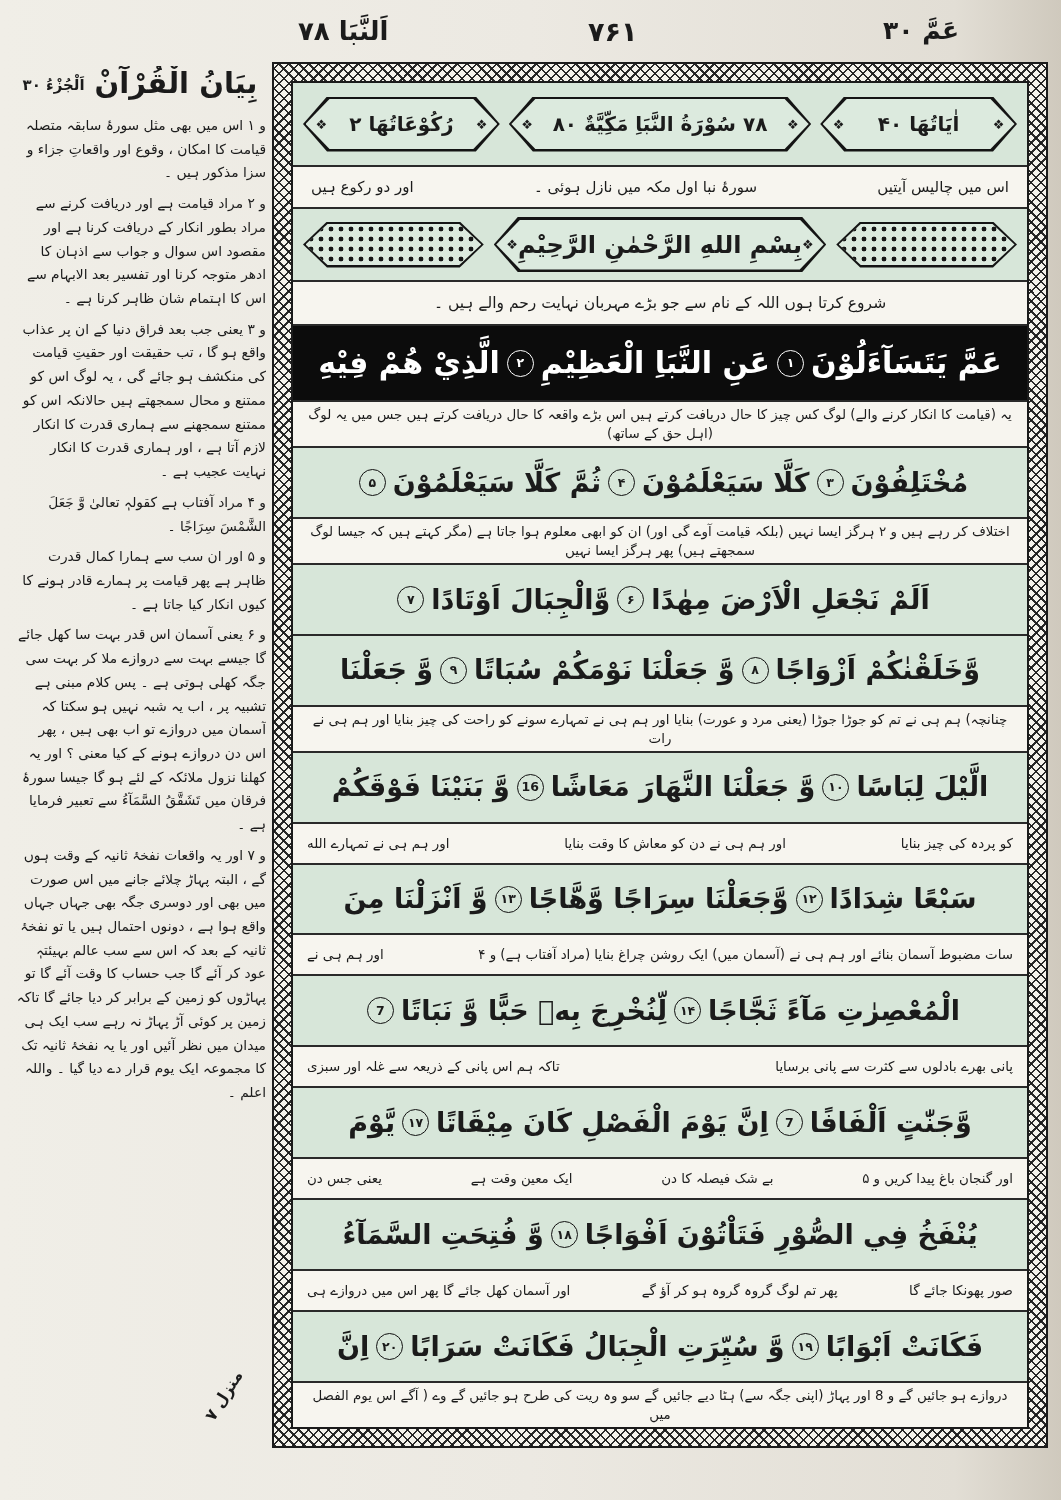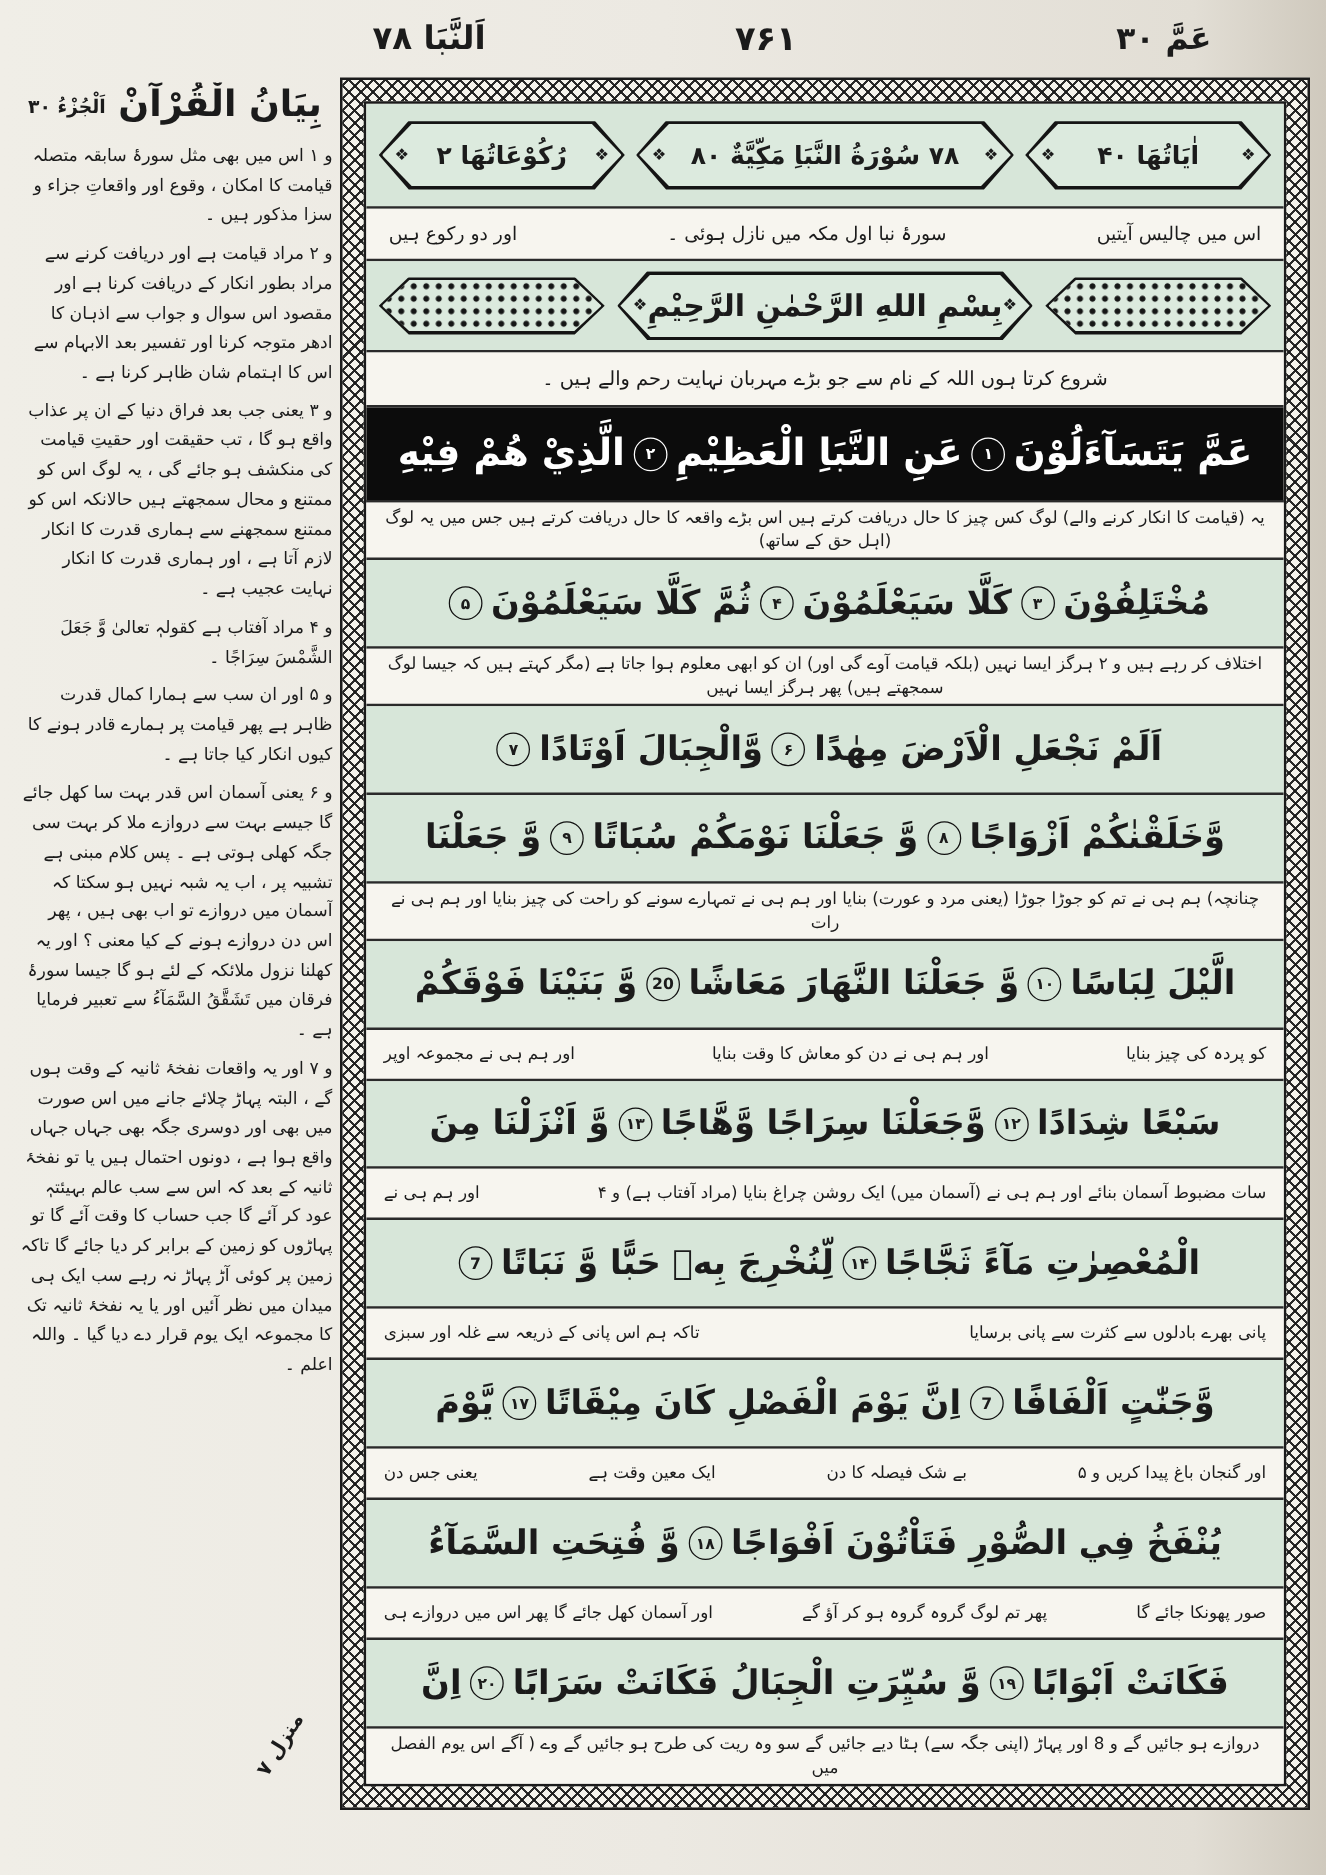--- a/index.html
+++ b/index.html
@@ -1,20 +1,20 @@
 <!DOCTYPE html>
 <html lang="ur"><head>
 <meta charset="utf-8">
 <style>
   html,body{margin:0;padding:0;background:#b9b4a8;}
   .page{position:relative;width:1061px;height:1500px;margin:0 auto;overflow:hidden;
     background:linear-gradient(90deg,#f0eee7 0%,#ecE9e2 50%,#e2ded5 90%,#cfc9bd 100%);
     font-family:"DejaVu Sans",sans-serif;color:#1b1b1b;}
   .hdr{position:absolute;top:16px;font-weight:bold;white-space:nowrap;}
-  .hdr-juz{right:92px;font-size:25px;}
+  .hdr-juz{right:102px;font-size:25px;}
   .hdr-page{left:588px;font-size:27px;}
   .hdr-surah{left:298px;font-size:26px;}
 
   
   .sidebar{position:absolute;left:14px;top:66px;width:252px;height:1360px;overflow:hidden;
     direction:rtl;text-align:right;}
   .sidebar-title{display:flex;direction:rtl;align-items:flex-end;justify-content:center;gap:10px;margin:0 0 14px;}
   .juz-label{font-size:15px;font-weight:bold;padding-bottom:6px;}
   .tafsir-title{font-size:29px;font-weight:bold;letter-spacing:-1px;}
   .sidebar p{margin:0 0 7px;font-size:13.8px;line-height:1.72;}
@@ -153,25 +153,25 @@
         </div>
         <div class="verse-row band-green" dir="rtl">مُخْتَلِفُوْنَ <span class="vnum">۳</span> كَلَّا سَيَعْلَمُوْنَ <span class="vnum">۴</span> ثُمَّ كَلَّا سَيَعْلَمُوْنَ <span class="vnum">۵</span></div>
         <div class="tr-row tr-center" dir="rtl">
           <span>اختلاف کر رہے ہیں و ۲ ہرگز ایسا نہیں (بلکہ قیامت آوے گی اور) ان کو ابھی معلوم ہوا جاتا ہے (مگر کہتے ہیں کہ جیسا لوگ سمجھتے ہیں) پھر ہرگز ایسا نہیں</span>
         </div>
         <div class="verse-row band-green" dir="rtl">اَلَمْ نَجْعَلِ الْاَرْضَ مِهٰدًا <span class="vnum">۶</span> وَّالْجِبَالَ اَوْتَادًا <span class="vnum">۷</span></div>
         <div class="verse-row band-green" dir="rtl">وَّخَلَقْنٰكُمْ اَزْوَاجًا <span class="vnum">۸</span> وَّ جَعَلْنَا نَوْمَكُمْ سُبَاتًا <span class="vnum">۹</span> وَّ جَعَلْنَا</div>
         <div class="tr-row tr-center" dir="rtl">
           <span>چنانچہ) ہم ہی نے تم کو جوڑا جوڑا (یعنی مرد و عورت) بنایا اور ہم ہی نے تمہارے سونے کو راحت کی چیز بنایا اور ہم ہی نے رات</span>
         </div>
-        <div class="verse-row band-green" dir="rtl">الَّيْلَ لِبَاسًا <span class="vnum">۱۰</span> وَّ جَعَلْنَا النَّهَارَ مَعَاشًا <span class="vnum">20</span> وَّ بَنَيْنَا فَوْقَكُمْ</div>
+        <div class="verse-row band-green" dir="rtl">الَّيْلَ لِبَاسًا <span class="vnum">۱۰</span> وَّ جَعَلْنَا النَّهَارَ مَعَاشًا <span class="vnum">16</span> وَّ بَنَيْنَا فَوْقَكُمْ</div>
         <div class="tr-row" dir="rtl">
           <span>کو پردہ کی چیز بنایا</span>
           <span>اور ہم ہی نے دن کو معاش کا وقت بنایا</span>
-          <span>اور ہم ہی نے مجموعہ اوپر</span>
+          <span>اور ہم ہی نے تمہارے الله</span>
         </div>
         <div class="verse-row band-green" dir="rtl">سَبْعًا شِدَادًا <span class="vnum">۱۲</span> وَّجَعَلْنَا سِرَاجًا وَّهَّاجًا <span class="vnum">۱۳</span> وَّ اَنْزَلْنَا مِنَ</div>
         <div class="tr-row" dir="rtl">
           <span>سات مضبوط آسمان بنائے اور ہم ہی نے (آسمان میں) ایک روشن چراغ بنایا (مراد آفتاب ہے) و ۴</span>
           <span>اور ہم ہی نے</span>
         </div>
         <div class="verse-row band-green" dir="rtl">الْمُعْصِرٰتِ مَآءً ثَجَّاجًا <span class="vnum">۱۴</span> لِّنُخْرِجَ بِهٖ حَبًّا وَّ نَبَاتًا <span class="vnum">7</span></div>
         <div class="tr-row" dir="rtl">
           <span>پانی بھرے بادلوں سے کثرت سے پانی برسایا</span>
           <span>تاکہ ہم اس پانی کے ذریعہ سے غلہ اور سبزی</span>

